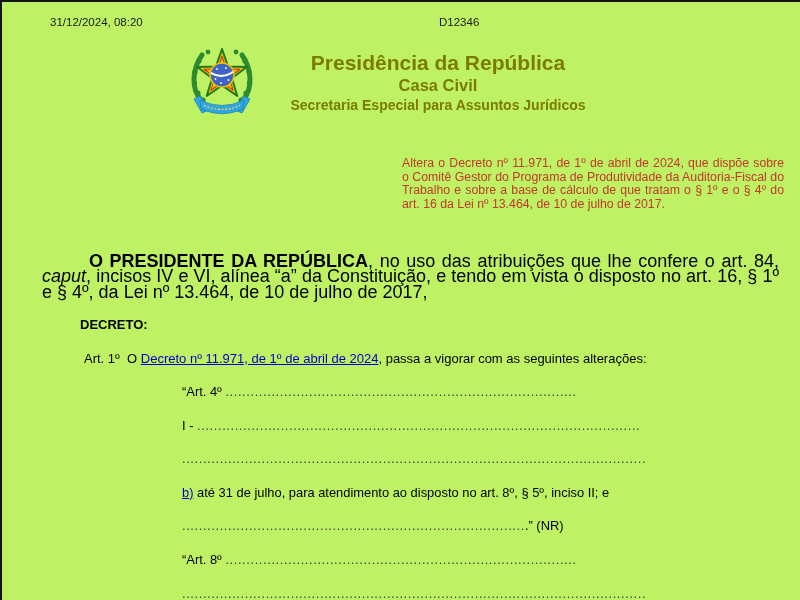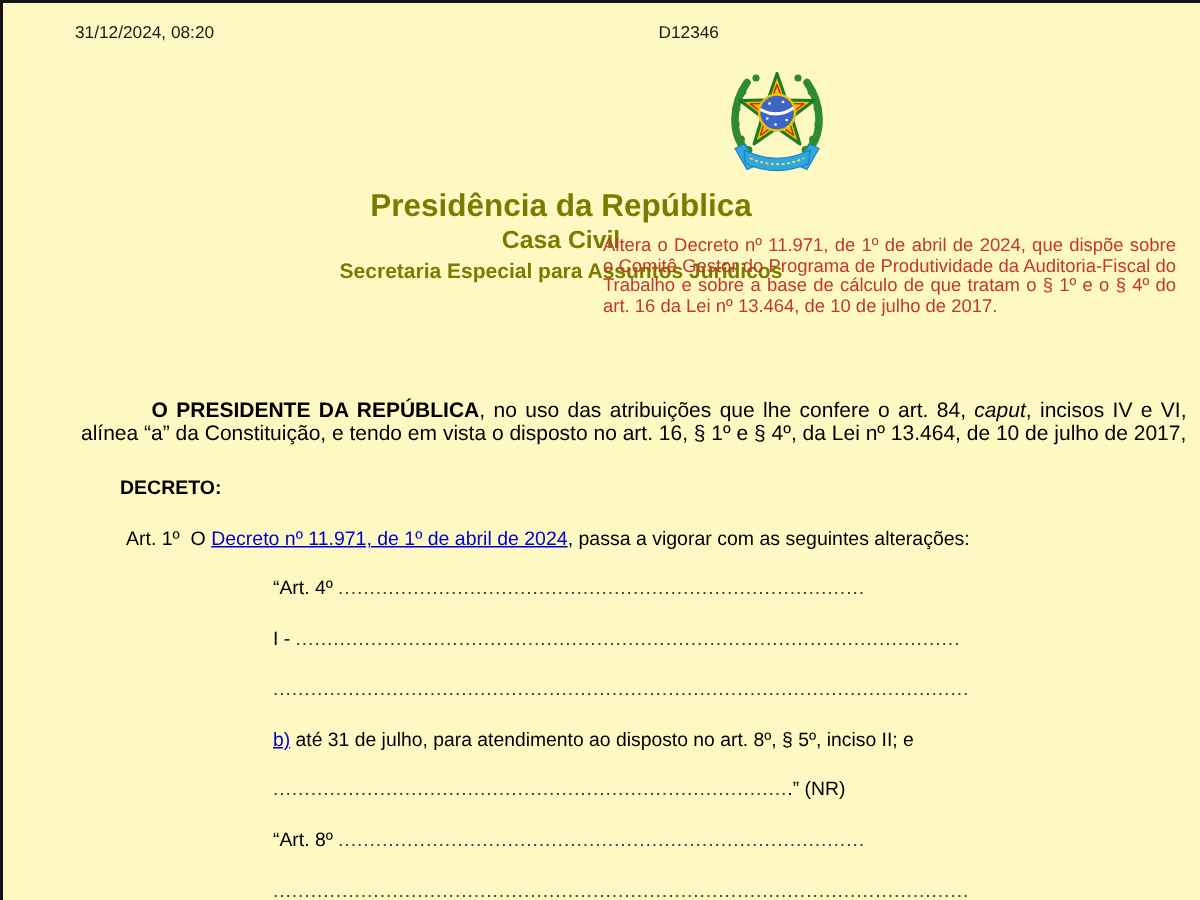--- a/index.html
+++ b/index.html
@@ -1,34 +1,34 @@
 <!DOCTYPE html>
 <html><head>
 <meta charset="utf-8">
 <style>
   html,body{margin:0;padding:0;background:#ffffff;}
-  .page{position:relative;width:800px;height:600px;box-sizing:border-box;background:#fef9c3;
+  .page{position:relative;width:800px;height:600px;box-sizing:border-box;background:#bef264;
         border-left:2px solid #131313;border-top:2px solid #131313;overflow:hidden;
         font-family:"Liberation Sans",sans-serif;color:#000;}
   .print-header{position:absolute;top:14px;left:0;width:100%;height:14px;font-size:11.5px;color:#1a1a1a;}
   .print-ts{position:absolute;left:48px;top:0;}
   .print-code{position:absolute;left:437px;top:0;}
-  .masthead{position:absolute;top:37px;left:188px;display:flex;align-items:flex-end;flex-direction:column;}
+  .masthead{position:absolute;top:37px;left:188px;display:flex;align-items:center;}
   .emblem{display:block;width:64px;height:80px;flex:0 0 auto;}
   .org{width:352px;margin-left:8px;text-align:center;color:#7b7b00;font-weight:bold;}
   .org1{font-size:21px;line-height:24px;margin-top:7px;}
   .org2{font-size:16.5px;line-height:21px;}
   .org3{font-size:14px;line-height:18px;}
   .decree-title{position:absolute;top:126px;left:0;width:100%;text-align:center;
                 font-size:12.6px;font-weight:bold;}
   .decree-title a{color:#0000cc;text-decoration:underline;}
   .ementa{position:absolute;top:155px;left:400px;width:382px;margin:0;
           font-size:12.3px;line-height:13.6px;text-align:justify;color:#c0392b;}
-  .preamble{position:absolute;top:252px;left:40px;width:737px;margin:12px;
-            font-size:14px;line-height:15.3px;text-align:justify;text-indent:47px;}
+  .preamble{position:absolute;top:252px;left:40px;width:737px;margin:0;
+            font-size:18px;line-height:15.3px;text-align:justify;text-indent:47px;}
   .decreta{position:absolute;top:315px;left:78px;margin:0;font-size:13px;}
   .decreta b{font-weight:bold;}
   .art1{position:absolute;top:345px;left:40px;width:737px;margin:4px;font-size:13px;text-indent:38px;}
   a.doc-link{color:#0000cc;text-decoration:underline;}
   .quote{position:absolute;top:383px;left:180px;width:470px;font-size:12.9px;}
   .qline{height:14px;line-height:14px;margin-bottom:19.6px;white-space:nowrap;overflow:hidden;}
   .dots{letter-spacing:0.6px;color:#3d3d3d;}
 </style>
 </head>
 <body>

